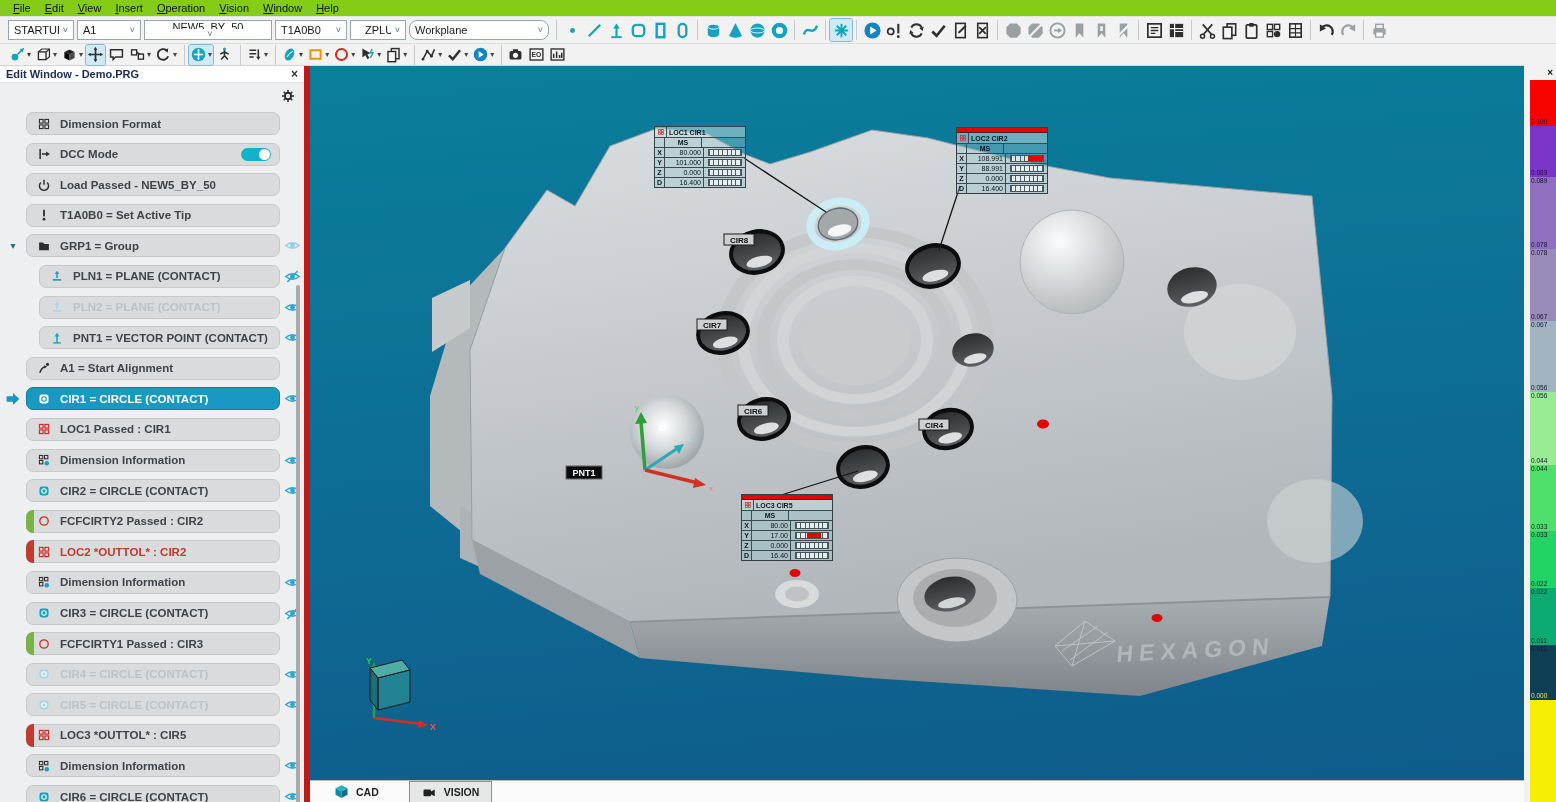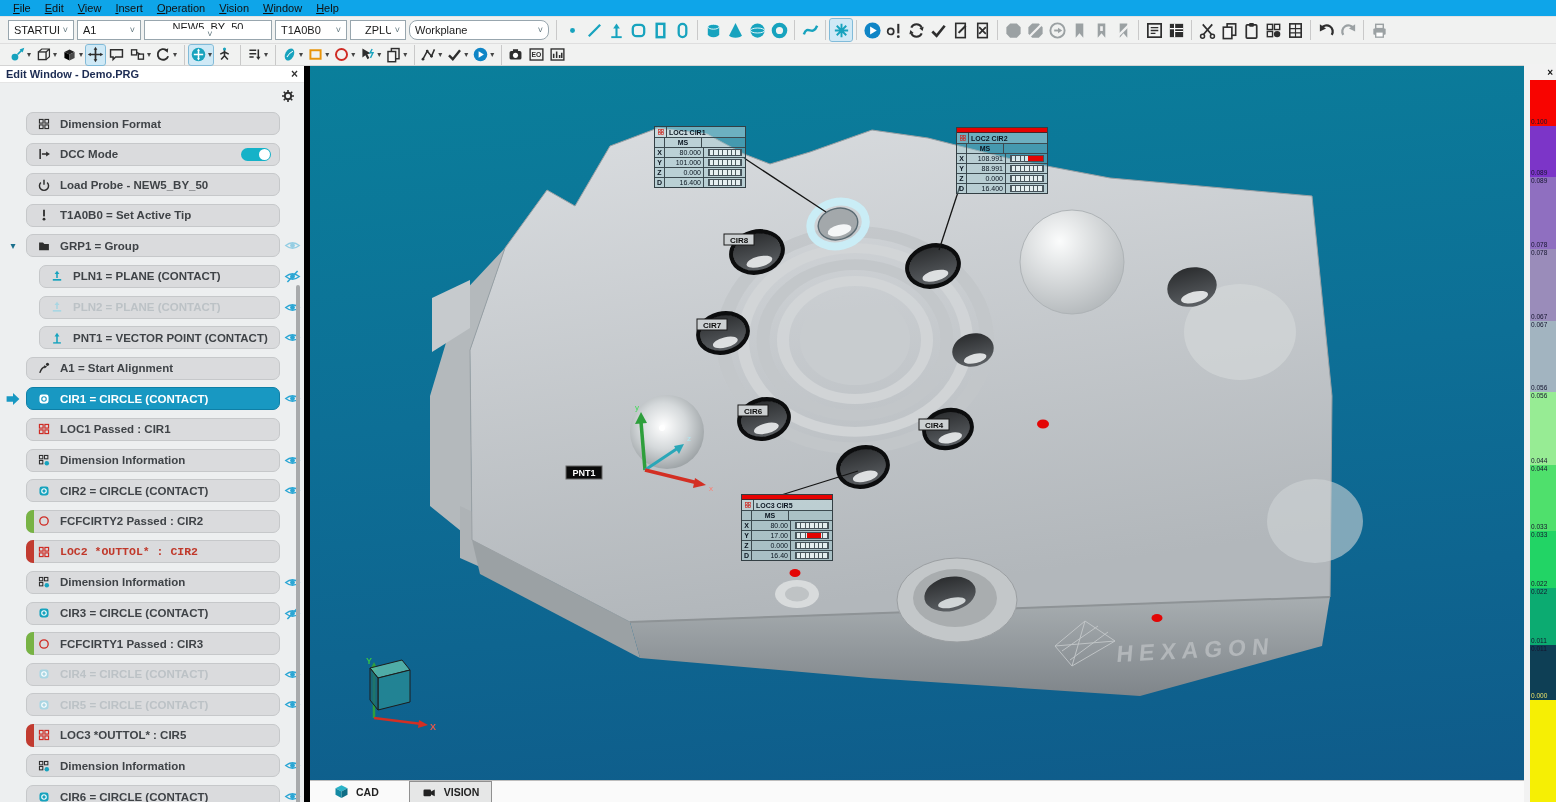--- a/index.html
+++ b/index.html
@@ -1,19 +1,19 @@
 <!DOCTYPE html>
 <html><head>
 <meta charset="utf-8">
 <style>
   html,body{margin:0;padding:0;background:#888;}
   #stage{position:relative;width:1556px;height:802px;overflow:hidden;background:#f1f1f1;
          font-family:"Liberation Sans",sans-serif;font-size:11px;color:#222;}
   
-  #menu-bar{position:absolute;left:0;top:0;width:1556px;height:17px;background:#0ea5e9;
+  #menu-bar{position:absolute;left:0;top:0;width:1556px;height:17px;background:#84cc16;
             border-bottom:1px solid #e3e3e3;display:flex;align-items:center;padding-left:6px;box-sizing:border-box;}
   .menu-item{padding:0 7px;font-size:11px;color:#111;cursor:default;}
   .menu-item u{text-decoration:underline;}
   
   #toolbar-top{position:absolute;left:0;top:17px;width:1556px;height:27px;background:#f1f2f1;
                border-bottom:1px solid #dedede;display:flex;align-items:center;padding-left:8px;box-sizing:border-box;}
   .dd{height:20px;background:#fff;border:1px solid #98a6ae;display:flex;align-items:center;
       font-size:11px;padding:0 5px;margin-right:3px;box-sizing:border-box;}
   .dd .val{flex:1;overflow:hidden;white-space:nowrap;color:#1a1a1a;}
   .dd .ddcaret{color:#5a7078;font-size:9px;margin-left:4px;}
@@ -23,40 +23,40 @@
   .tb-ic .ic{width:19px;height:19px;}
   .tb-ic.selected{background:#cfe9f6;outline:1px solid #81bbd9;}
   #toolbar-view{position:absolute;left:0;top:44px;width:1556px;height:22px;background:#f1f2f1;
                 border-bottom:1px solid #d4d4d4;display:flex;align-items:center;padding-left:8px;box-sizing:border-box;}
   .tb2-item{display:flex;align-items:center;height:20px;padding:0 1px;border-radius:2px;margin-right:2px;}
   .tb2-item .ic{width:17px;height:17px;}
   .tb2-item.selected{background:#cfe9f6;outline:1px solid #81bbd9;}
   .caret2{font-size:8px;color:#444;margin-left:1px;}
   
   #edit-panel{position:absolute;left:0;top:66px;width:304px;height:736px;background:#edeff0;
-              border-right:6px solid #000000;box-sizing:content-box;}
+              border-right:6px solid #b91c1c;box-sizing:content-box;}
   #panel-title{height:16px;background:#ffffff;display:flex;align-items:center;padding:0 6px;
                font-weight:bold;font-size:11px;color:#1c2b52;border-bottom:1px solid #e5e5e5;}
   #panel-title .sp{flex:1;}
   #panel-close{color:#333;font-weight:bold;font-size:12px;cursor:default;}
   #panel-gear{position:absolute;right:8px;top:22px;width:16px;height:16px;}
   #panel-gear .ic{width:16px;height:16px;}
   #sb-list{position:absolute;left:0;top:46px;width:304px;}
   .sb-row{display:flex;align-items:center;height:23px;margin-bottom:7.6px;}
   .sb-gutter{width:26px;display:flex;align-items:center;justify-content:center;flex:none;}
   .sb-btn{position:relative;flex:1;height:23px;background:#dadbdd;border:1px solid #c6c8ca;border-radius:7px;
           display:flex;align-items:center;box-sizing:border-box;padding:0 4px 0 9px;min-width:0;}
   .sb-btn.indent{margin-left:13px;}
   .sb-btn.selected{background:#1898c2;border-color:#0f7fa6;}
   .sb-btn.selected .sb-label{color:#fff;}
   .sb-ic{width:16px;height:16px;margin-right:8px;flex:none;display:flex;align-items:center;justify-content:center;}
   .sb-ic .ic{width:14px;height:14px;}
   .sb-label{font-size:11.5px;font-weight:600;color:#3f4347;white-space:nowrap;overflow:hidden;}
   .sb-btn.disabled .sb-label{color:#bcc2c6;}
-  .sb-btn.redtext .sb-label{color:#c0392b;font-family:Liberation Mono, monospace;}
+  .sb-btn.redtext .sb-label{color:#c0392b;}
   .bar-left{position:absolute;left:-1px;top:-1px;bottom:-1px;width:8px;border-radius:7px 0 0 7px;}
   .bar-left.green{background:#78b345;}
   .bar-left.red{background:#c23b30;}
   .sb-eye{width:24px;flex:none;display:flex;align-items:center;justify-content:center;}
   .sb-eye .ic{width:17px;height:17px;}
   .sb-eye.faded{opacity:.45;}
   .toggle{margin-left:auto;margin-right:4px;width:30px;height:13px;border-radius:7px;background:#14b2c8;position:relative;flex:none;}
   .toggle .knob{position:absolute;right:1px;top:1px;width:11px;height:11px;border-radius:50%;background:#fff;}
   #sb-scroll{position:absolute;left:296px;top:219px;width:4px;height:570px;background:#a8aaac;border-radius:2px;}
   
@@ -588,21 +588,21 @@
         </div>
         <div class="sb-row">
           <span class="sb-gutter"></span>
           <div class="sb-btn">
             <span class="sb-ic">
               <svg class="ic" viewBox="0 0 20 20">
                 <path d="M5.5 6.5 a6.5 6.5 0 1 0 9 0" fill="none" stroke="#2e2e2e" stroke-width="2.1"></path>
                 <path d="M10 2.5 V9.5" stroke="#2e2e2e" stroke-width="2.1"></path>
               </svg>
             </span>
-            <span class="sb-label">Load Probe - NEW5_BY_50</span>
+            <span class="sb-label">Load Passed - NEW5_BY_50</span>
           </div>
           <span class="sb-eye"></span>
         </div>
         <div class="sb-row">
           <span class="sb-gutter"></span>
           <div class="sb-btn">
             <span class="sb-ic">
               <svg class="ic" viewBox="0 0 20 20">
                 <rect x="8.7" y="2.5" width="2.6" height="9.5" fill="#2e2e2e"></rect>
                 <circle cx="10" cy="16" r="2" fill="#2e2e2e"></circle>

